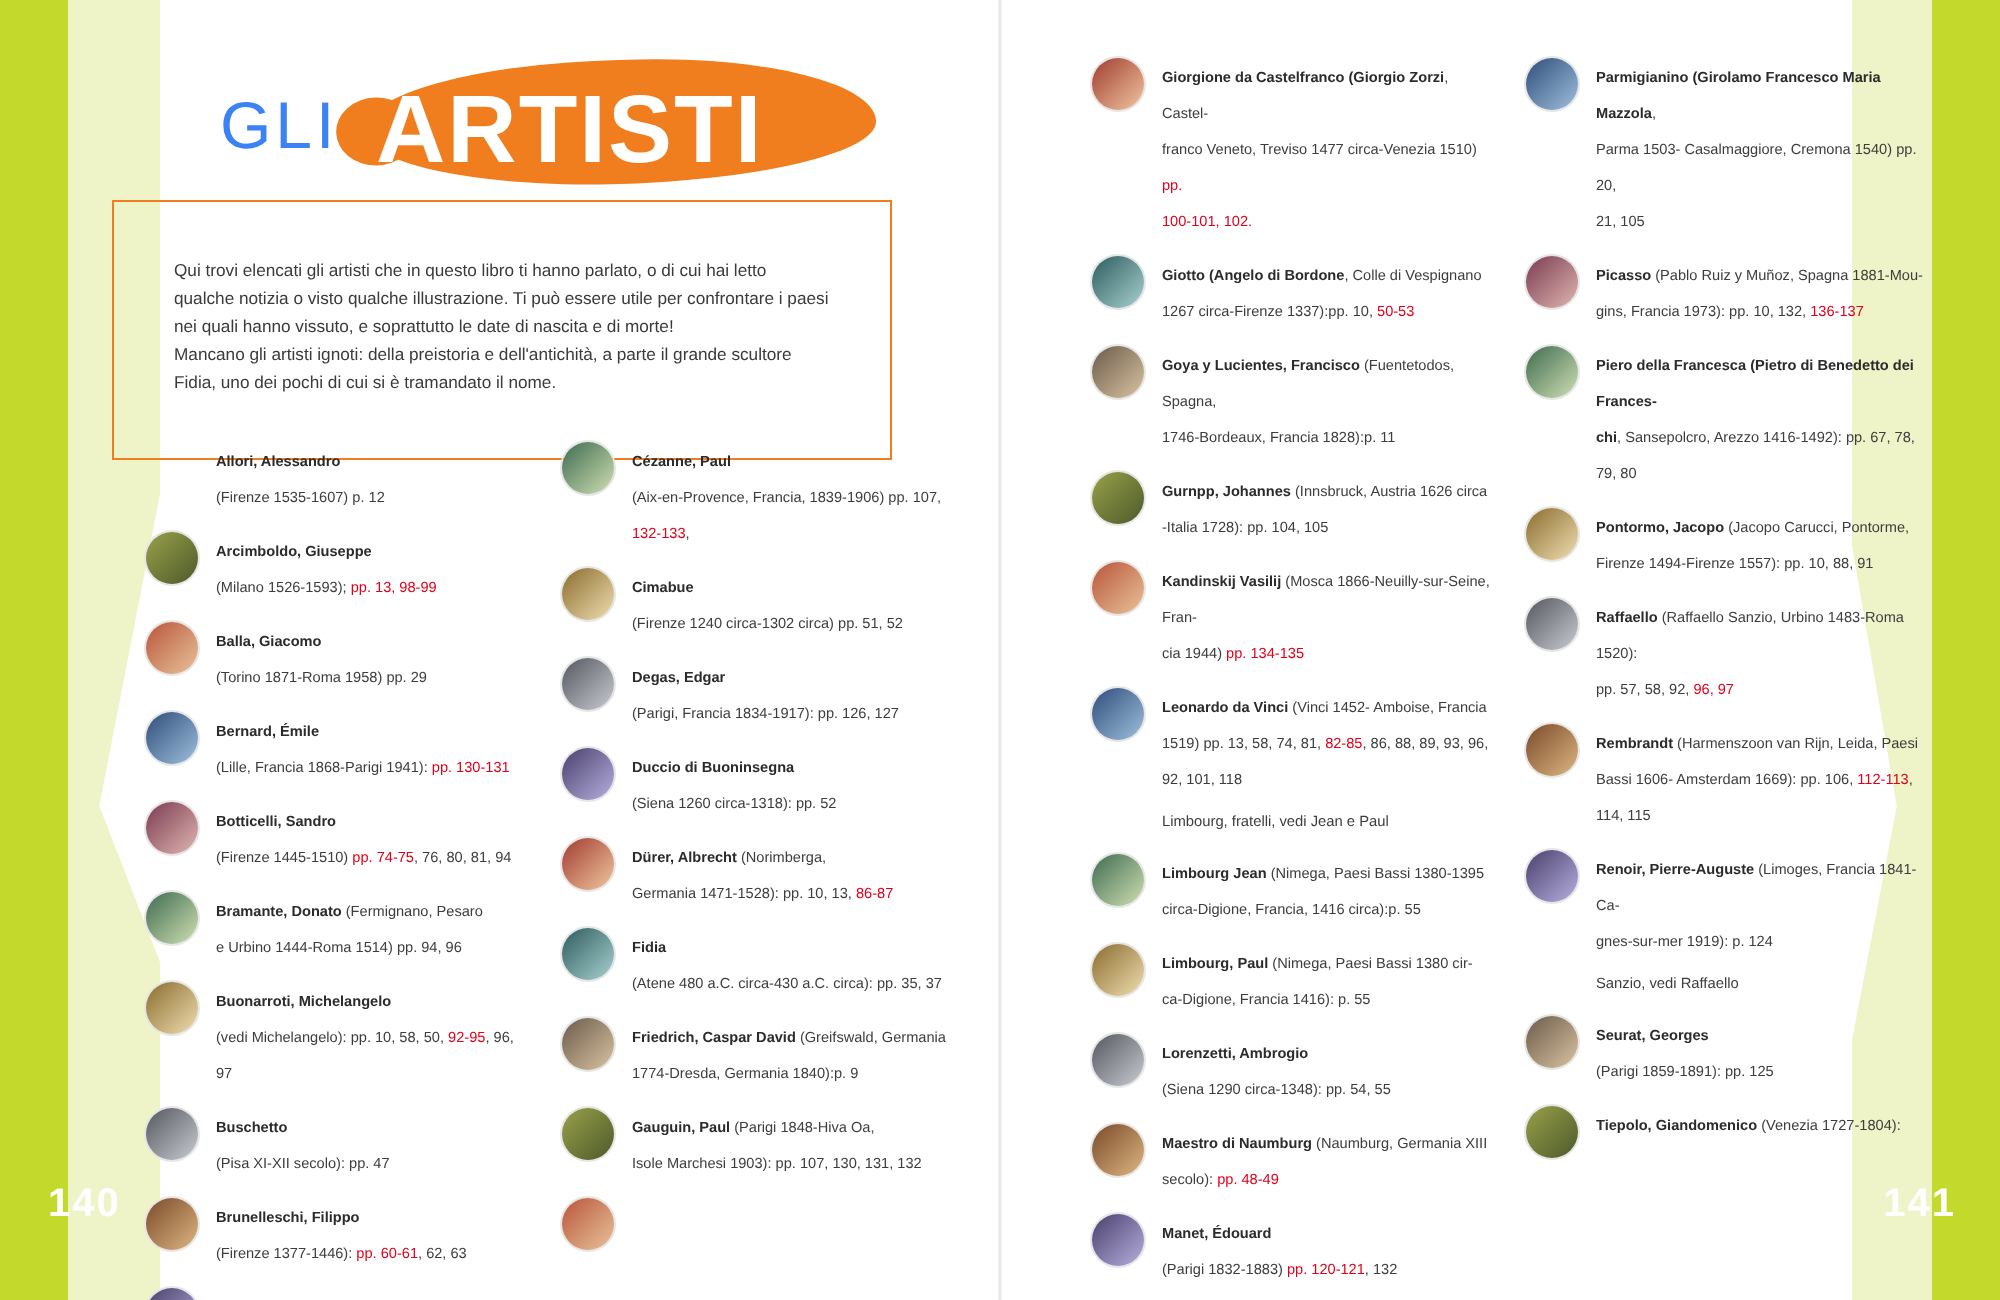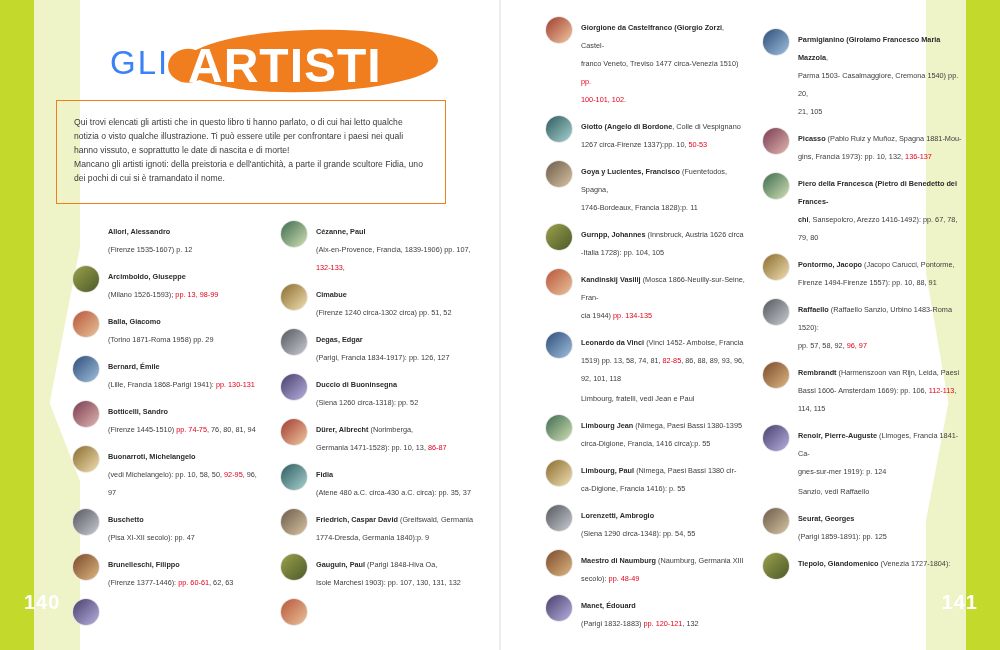--- a/index.html
+++ b/index.html
@@ -69,27 +69,27 @@
     font-size:48px; letter-spacing:1px; color:#ffffff; font-weight:700;
     font-family:"Liberation Sans", sans-serif;
   }
 
   
   .intro-box {
     position:absolute; left:56px; top:100px; width:390px; padding:12px 14px 14px 14px;
     border:1px solid #f07d1e;
     font-size:8.6px; line-height:1.62; color:#3a3a3a;
   }
-  .intro-box p { margin:3px; }
+  .intro-box p { margin:16px; }
 
   
   .col { position:absolute; top:220px; }
   .col-1 { left:72px;  width:190px; }
   .col-2 { left:280px; width:195px; }
-  .col-3 { left:545px; width:200px; top:16px; }
+  .col-3 { left:545px; width:200px; top:28px; }
   .col-4 { left:762px; width:200px; top:28px; }
 
   .entry { position:relative; min-height:26px; margin-bottom:9px; padding-left:36px; }
   .entry.noicon { padding-left:36px; }
   .entry .thumb {
     position:absolute; left:0; top:0; width:28px; height:28px; border-radius:50%;
     overflow:hidden; border:1.5px solid #e6e6e6;
     background:#cfcfcf;
   }
   .entry .thumb i {
@@ -149,20 +149,23 @@
       <div class="entry"><span class="thumb">
           <i class="t2"></i>
         </span><span class="txt"><b>Balla, Giacomo</b><br>(Torino 1871-Roma 1958) <span class="pgd">pp. 29</span></span></div>
       <div class="entry"><span class="thumb">
           <i class="t3"></i>
         </span><span class="txt"><b>Bernard, Émile</b><br>(Lille, Francia 1868-Parigi 1941): <span class="pg">pp. 130-131</span></span></div>
       <div class="entry"><span class="thumb">
           <i class="t4"></i>
         </span><span class="txt"><b>Botticelli, Sandro</b><br>(Firenze 1445-1510) <span class="pg">pp. 74-75</span><span class="pgd">, 76, 80, 81, 94</span></span></div>
       <div class="entry"><span class="thumb">
+          <i class="t5"></i>
+        </span><span class="txt"><b>Bramante, Donato</b> (Fermignano, Pesaro<br>e Urbino 1444-Roma 1514) <span class="pgd">pp. 94, 96</span></span></div>
+      <div class="entry"><span class="thumb">
           <i class="t6"></i>
         </span><span class="txt"><b>Buonarroti, Michelangelo</b><br>(vedi Michelangelo): <span class="pgd">pp. 10, 58, 50,</span> <span class="pg">92-95</span><span class="pgd">, 96, 97</span></span></div>
       <div class="entry"><span class="thumb">
           <i class="t7"></i>
         </span><span class="txt"><b>Buschetto</b><br>(Pisa XI-XII secolo): <span class="pgd">pp. 47</span></span></div>
       <div class="entry"><span class="thumb">
           <i class="t8"></i>
         </span><span class="txt"><b>Brunelleschi, Filippo</b><br>(Firenze 1377-1446): <span class="pg">pp. 60-61</span><span class="pgd">, 62, 63</span></span></div>
       <div class="entry">
         <span class="thumb">

